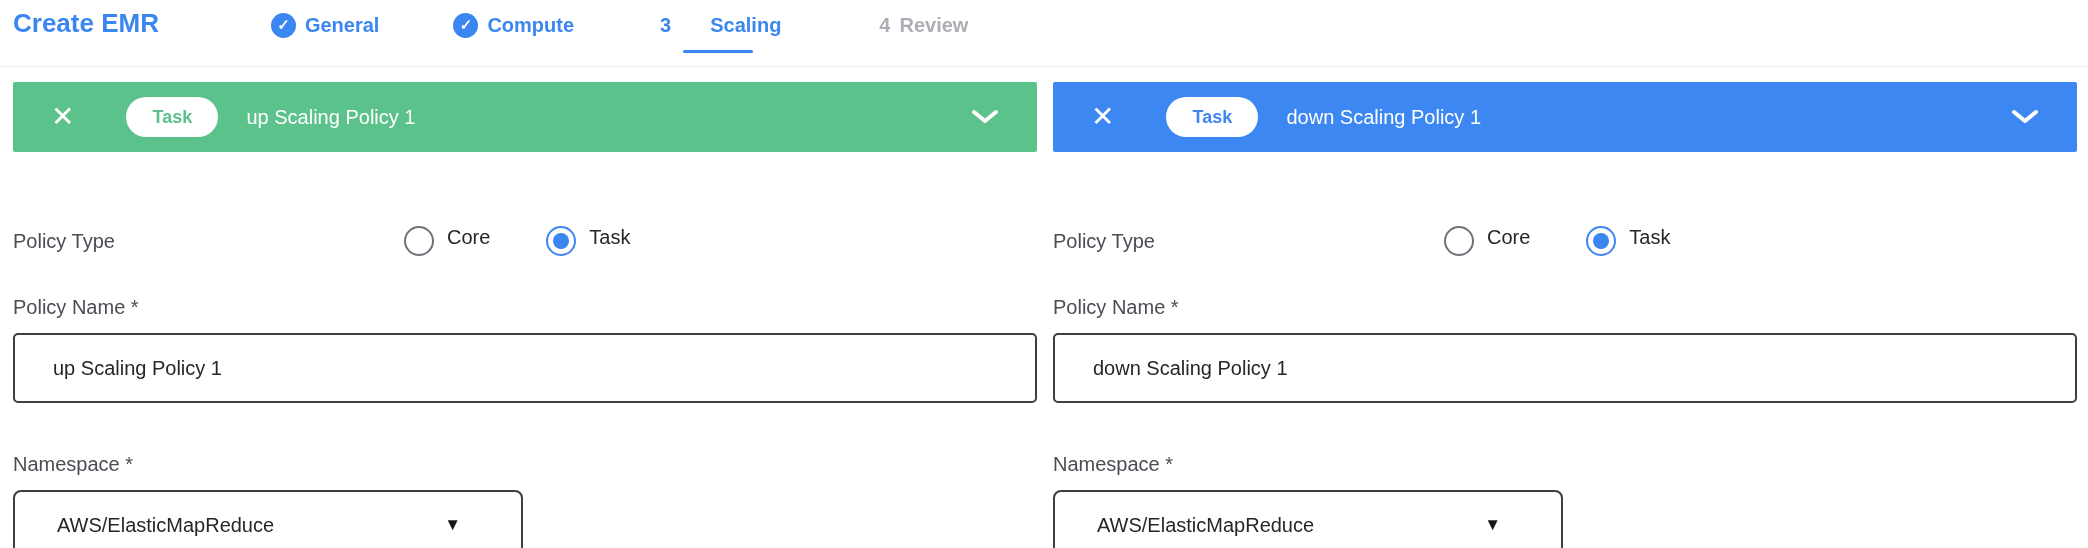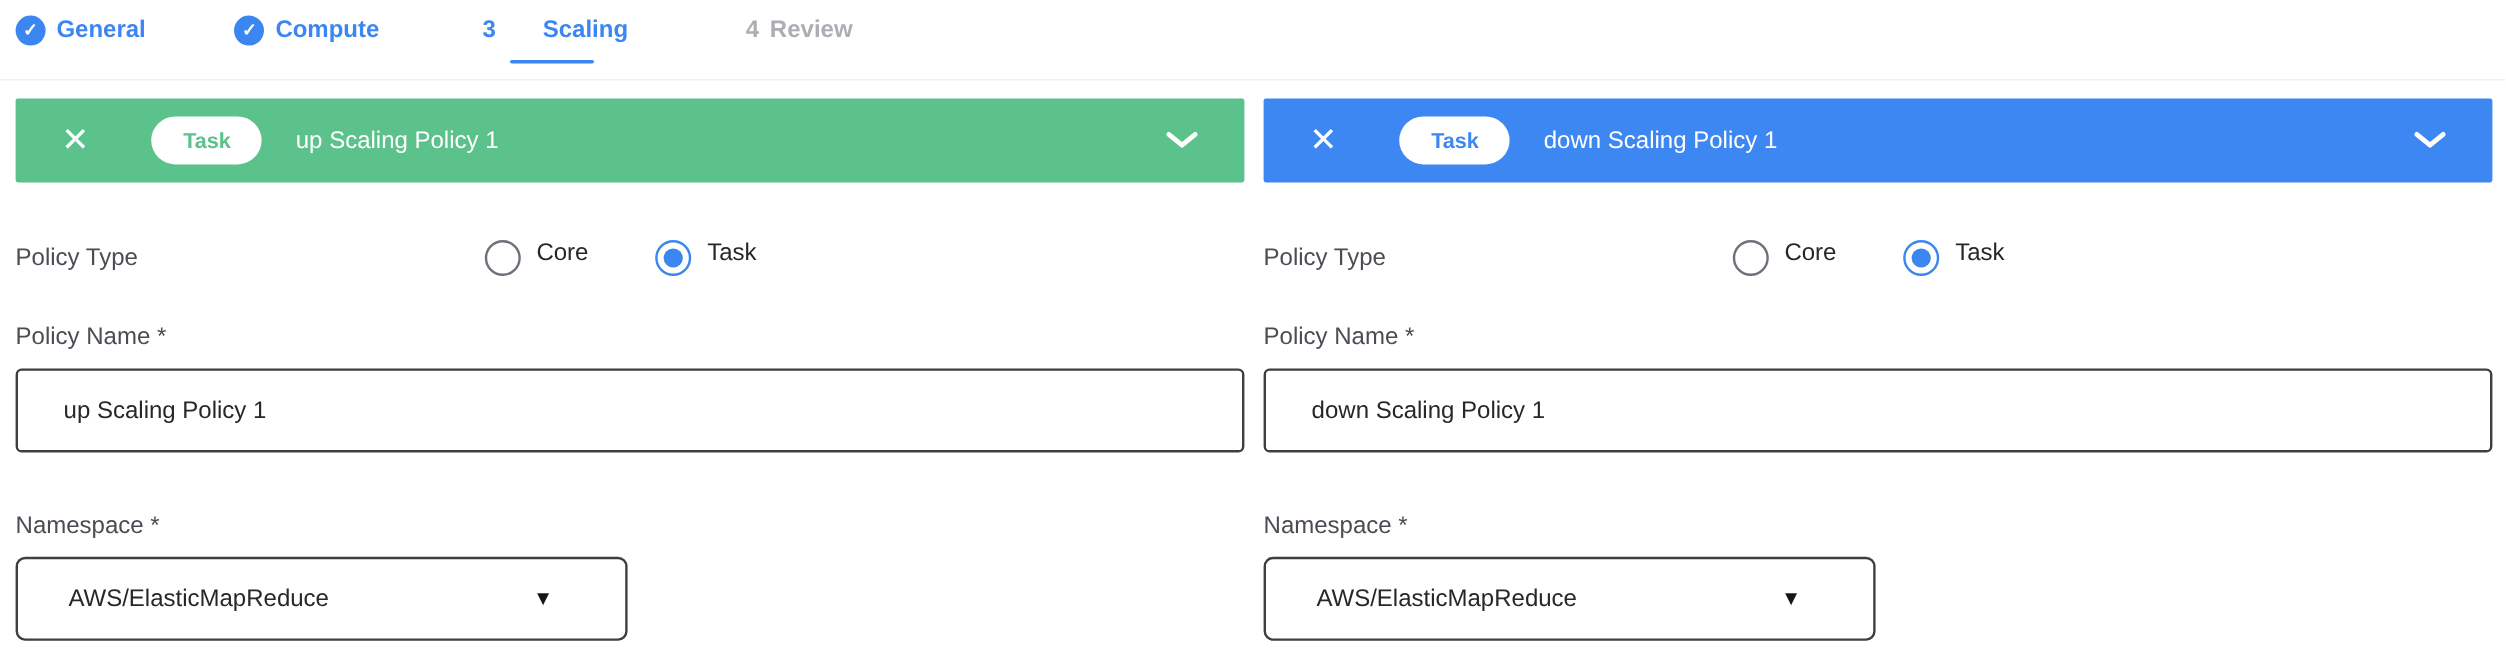--- a/index.html
+++ b/index.html
@@ -32,21 +32,21 @@
   .panel-bar { height:70px; display:flex; align-items:center; padding:0 38px;
     border-radius:2px; cursor:pointer; }
   .close-x { color:#ffffff; font-size:28px; line-height:28px; margin-right:52px;
     cursor:pointer; font-weight:400; }
   .bar-badge { background:#ffffff; border-radius:999px; height:40px; min-width:92px;
     display:inline-flex; align-items:center; justify-content:center;
     font-size:18px; font-weight:600; padding:0 24px; margin-right:28px; }
   .bar-title { color:#ffffff; font-size:20px; flex:1 1 auto; }
   .bar-chevron { display:inline-flex; align-items:center; cursor:pointer; }
 
-  .row-policy-type { display:flex; align-items:center; margin-top:46px; height:34px; }
+  .row-policy-type { display:flex; align-items:center; margin-top:72px; height:34px; }
   .field-label, .pt-label { font-size:20px; color:#4c4c54; }
   .pt-label { flex:0 0 391px; }
   .radio-option { display:flex; align-items:flex-start; cursor:pointer; }
   .radio-option.first { margin-right:56px; }
   .radio-circle { width:30px; height:30px; border-radius:50%; border:2px solid #70707a;
     background:#fff; display:inline-flex; align-items:center; justify-content:center;
     margin-right:13px; flex:0 0 auto; }
   .radio-dot { width:16px; height:16px; border-radius:50%; background:transparent; }
   .radio-option.selected .radio-circle { border-color:var(--accent,#3b86f0); }
   .radio-option.selected .radio-dot { background:var(--accent,#3b86f0); }
@@ -61,20 +61,21 @@
   .select-box { margin-top:14px; width:510px; height:70px; border:2px solid #3e3e44;
     border-radius:8px; display:flex; align-items:center; padding:0 42px;
     cursor:pointer; background:#fff; }
   .select-value { font-size:20px; color:#27272b; flex:1 1 auto; }
   .select-caret { font-size:17px; color:#151518; margin-right:18px; }
 </style>
 </head>
 <body>
 
 <div class="app-header">
+  <div class="app-title" style="color: rgb(59, 134, 240);">Create EMR</div>
   <div class="steps">
 
     <div class="step done">
       <span class="step-check" style="background-color: rgb(59, 134, 240);">✓</span>
       <span class="step-label" style="color: rgb(59, 134, 240);">General</span>
     </div>
 
     <div class="step done2">
       <span class="step-check" style="background-color: rgb(59, 134, 240);">✓</span>
       <span class="step-label" style="color: rgb(59, 134, 240);">Compute</span>

